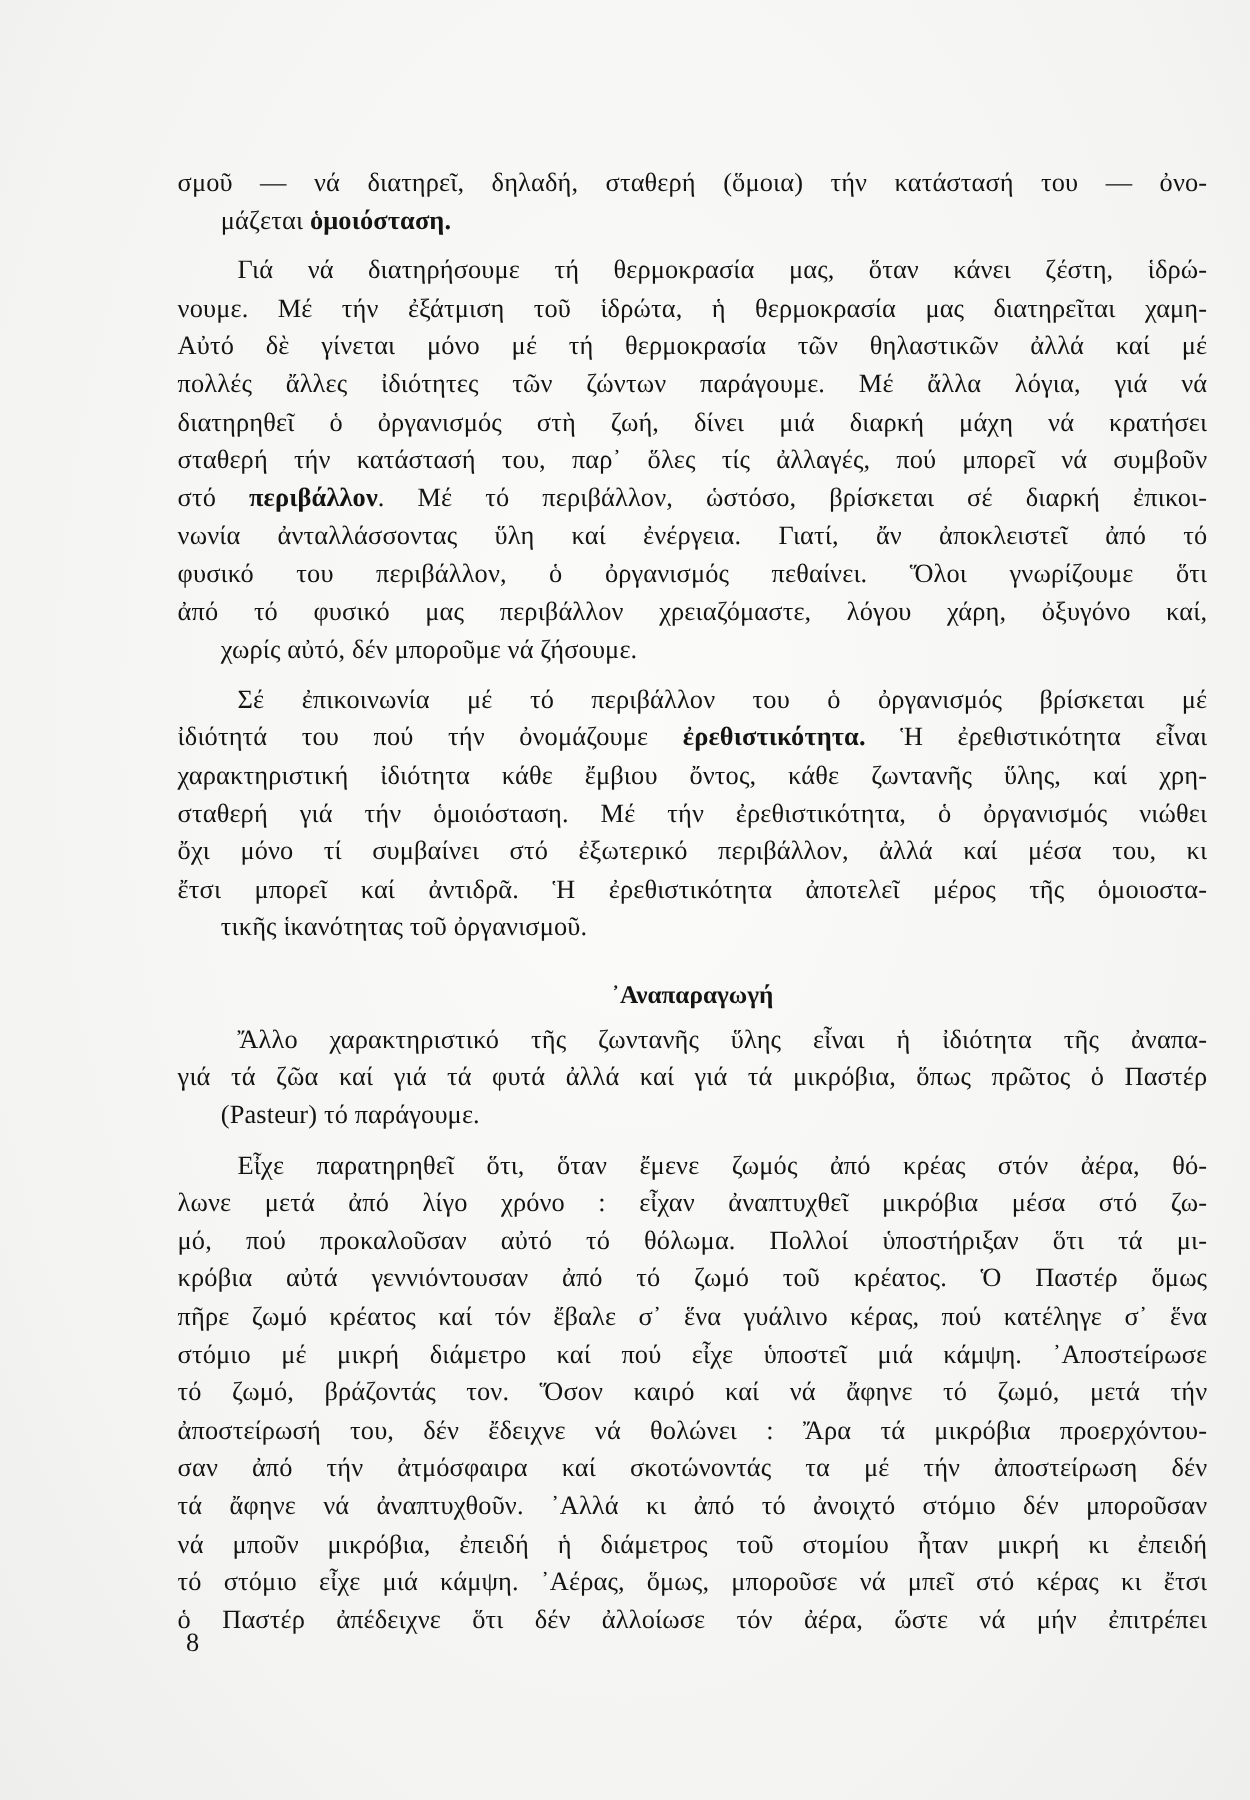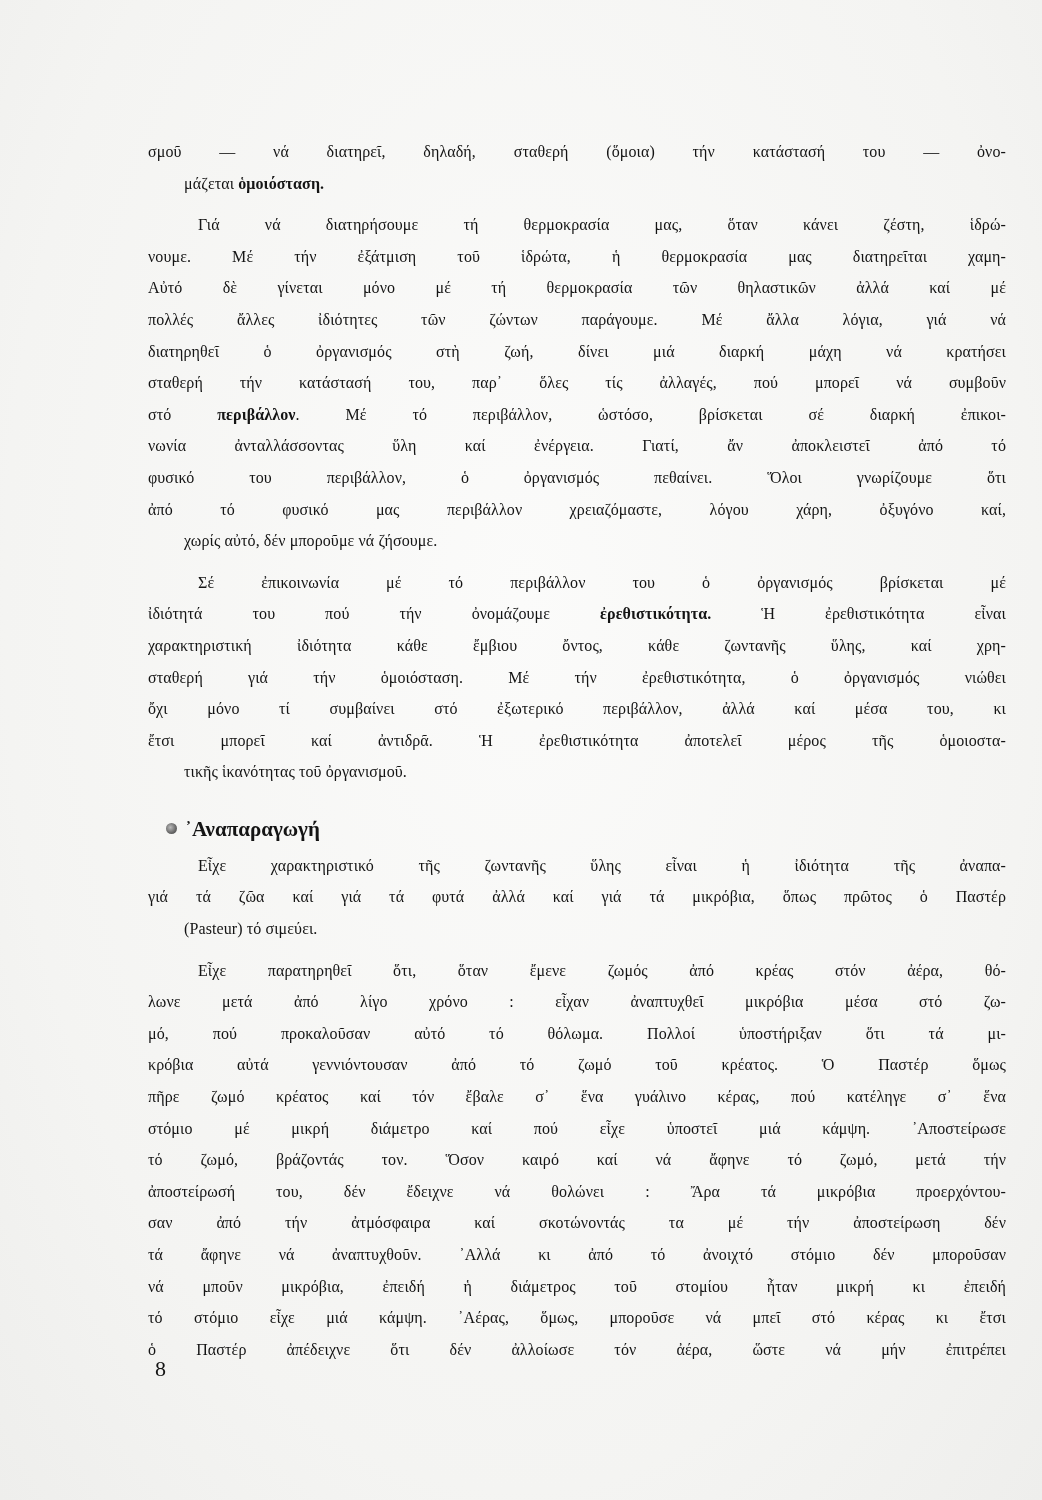--- a/index.html
+++ b/index.html
@@ -12,33 +12,33 @@
     }
     .page {
       position: absolute; left: 0; top: 0; width: 1042px; height: 1500px;
       background: radial-gradient(ellipse at 50% 40%, #fbfbfa 0%, #f4f4f2 70%, #eeeeec 100%);
     }
     .text-block {
       position: absolute; left: 148px; top: 136px; width: 858px;
     }
     .line {
       height: 31.6px; line-height: 31.6px;
-      font-size: 16px;
+      font-size: 22px;
       white-space: nowrap;
       text-align: justify;
       text-align-last: justify;
       letter-spacing: 0.1px;
     }
     .line.last { text-align-last: left; margin-left: 36px; }
     .line.indent { padding-left: 50px; }
     .b { font-weight: bold; }
     .heading {
       height: 42px; line-height: 42px; margin-top: 10px;
       font-size: 21px; font-weight: bold;
-      display: flex; align-items: center;
+      display: flex; align-items: center; flex-direction: column;
     }
     .bullet {
       display: inline-block; width: 11px; height: 11px; border-radius: 50%;
       background: radial-gradient(circle at 40% 40%, #bbb 0%, #666 60%, #444 100%);
       margin-right: 8px; margin-left: 18px;
     }
     .gap { height: 10px; }
     .page-number {
       position: absolute; left: 155px; top: 1356px;
       font-size: 22px;
@@ -76,23 +76,23 @@
         <div class="line"><span>ὄχι μόνο τί συμβαίνει στό ἐξωτερικό περιβάλλον, ἀλλά καί μέσα του, κι</span></div>
         <div class="line"><span>ἔτσι μπορεῖ καί ἀντιδρᾶ. Ἡ ἐρεθιστικότητα ἀποτελεῖ μέρος τῆς ὁμοιοστα-</span></div>
         <div class="line last"><span>τικῆς ἱκανότητας τοῦ ὀργανισμοῦ.</span></div>
       </div>
       <div class="gap"></div>
       <div class="heading">
         <span class="bullet"></span>
         <span>᾽Αναπαραγωγή</span>
       </div>
       <div>
-        <div class="line indent"><span>Εἶχε χαρακτηριστικό τῆς ζωντανῆς ὕλης εἶναι ἡ ἰδιότητα τῆς ἀναπα-</span></div>
+        <div class="line indent"><span>Ἄλλο χαρακτηριστικό τῆς ζωντανῆς ὕλης εἶναι ἡ ἰδιότητα τῆς ἀναπα-</span></div>
         <div class="line"><span>γιά τά ζῶα καί γιά τά φυτά ἀλλά καί γιά τά μικρόβια, ὅπως πρῶτος ὁ Παστέρ</span></div>
-        <div class="line last"><span>(Pasteur) τό σιμεύει.</span></div>
+        <div class="line last"><span>(Pasteur) τό παράγουμε.</span></div>
       </div>
       <div class="gap"></div>
       <div>
         <div class="line indent"><span>Εἶχε παρατηρηθεῖ ὅτι, ὅταν ἔμενε ζωμός ἀπό κρέας στόν ἀέρα, θό-</span></div>
         <div class="line"><span>λωνε μετά ἀπό λίγο χρόνο : εἶχαν ἀναπτυχθεῖ μικρόβια μέσα στό ζω-</span></div>
         <div class="line"><span>μό, πού προκαλοῦσαν αὐτό τό θόλωμα. Πολλοί ὑποστήριξαν ὅτι τά μι-</span></div>
         <div class="line"><span>κρόβια αὐτά γεννιόντουσαν ἀπό τό ζωμό τοῦ κρέατος. Ὁ Παστέρ ὅμως</span></div>
         <div class="line"><span>πῆρε ζωμό κρέατος καί τόν ἔβαλε σ᾽ ἕνα γυάλινο κέρας, πού κατέληγε σ᾽ ἕνα</span></div>
         <div class="line"><span>στόμιο μέ μικρή διάμετρο καί πού εἶχε ὑποστεῖ μιά κάμψη. ᾽Αποστείρωσε</span></div>
         <div class="line"><span>τό ζωμό, βράζοντάς τον. Ὅσον καιρό καί νά ἄφηνε τό ζωμό, μετά τήν</span></div>

